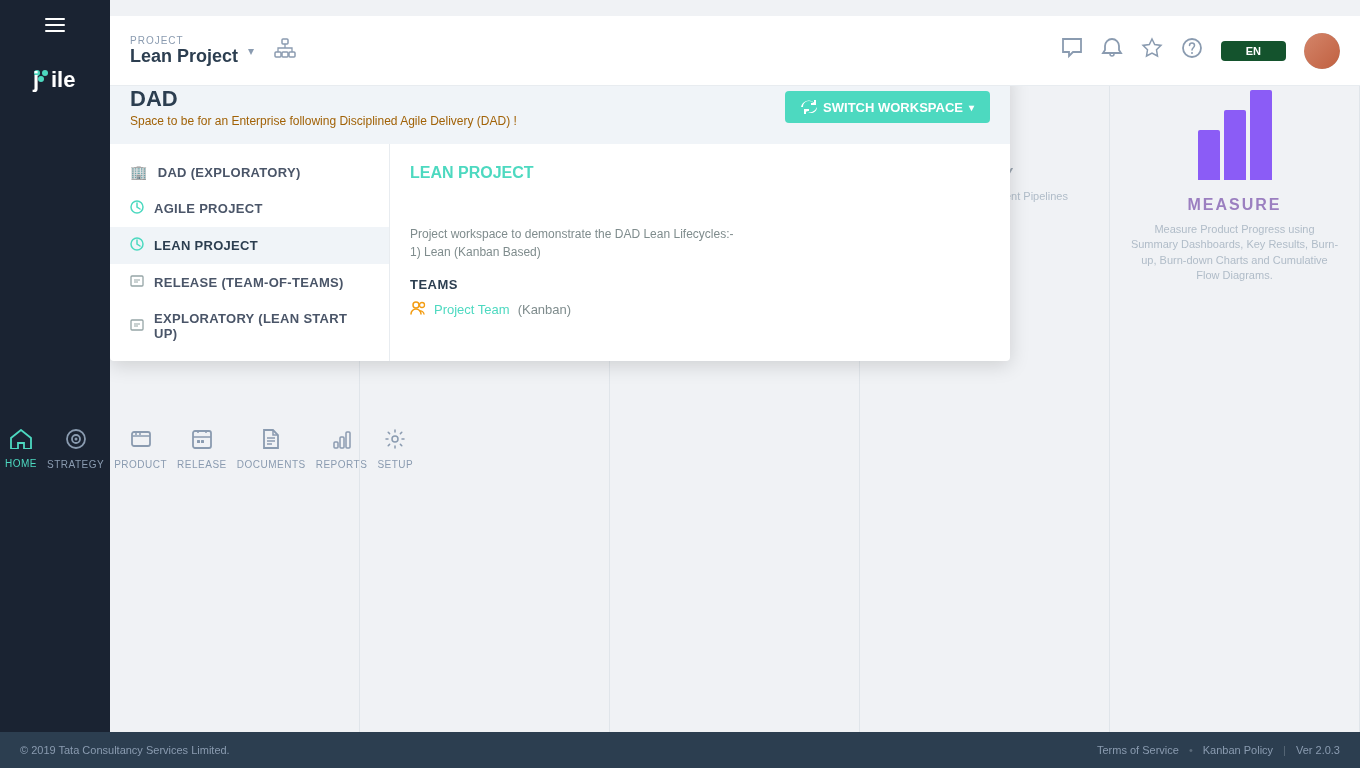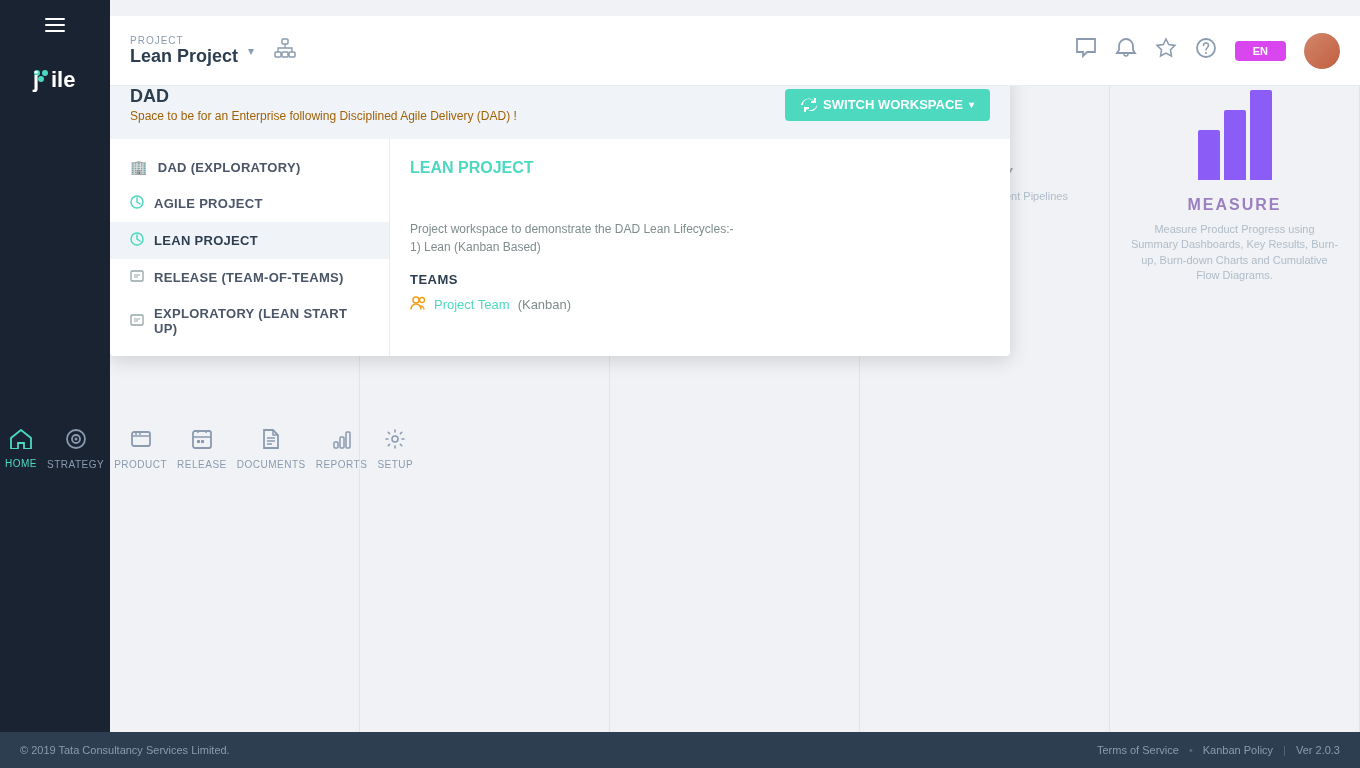--- a/index.html
+++ b/index.html
@@ -34,41 +34,41 @@
       background: white; display: flex; align-items: center; padding: 0 20px;
       border-bottom: 1px solid #e8ecf0; z-index: 99;
     }
     .topbar-project { display: flex; flex-direction: column; cursor: pointer; }
     .topbar-project-label { font-size: 10px; color: #8a9bb0; letter-spacing: 1px; text-transform: uppercase; }
     .topbar-project-name { font-size: 18px; font-weight: 600; color: #2c3e50; }
     .topbar-chevron { margin-left: 10px; color: #8a9bb0; font-size: 12px; cursor: pointer; }
     .topbar-org-icon { margin-left: 20px; color: #8a9bb0; font-size: 20px; cursor: pointer; }
     .topbar-right { margin-left: auto; display: flex; align-items: center; gap: 18px; }
     .topbar-icon { color: #8a9bb0; font-size: 20px; cursor: pointer; }
-    .topbar-lang { background: #d946ef; color: white; font-size: 11px; font-weight: 700; padding: 4px 18px; border-radius: 4px; }
+    .topbar-lang { background: #14532d; color: white; font-size: 11px; font-weight: 700; padding: 4px 25px; border-radius: 4px; }
     .topbar-avatar { width: 36px; height: 36px; border-radius: 50%; background: #ccc; overflow: hidden; cursor: pointer; }
     .topbar-avatar-img { width: 100%; height: 100%; background: linear-gradient(135deg, #d4856a, #c06040); border-radius: 50%; }
 
     
     .dropdown-overlay {
       position: fixed; left: 110px; top: 70px; right: 0; bottom: 0;
       z-index: 98;
     }
 
     
     .dropdown-panel {
       position: absolute; left: 0; top: 0; width: 900px;
       background: white; border-radius: 4px; box-shadow: 0 4px 20px rgba(0,0,0,0.15);
       z-index: 200; overflow: hidden;
     }
     .dropdown-header {
       background: #f0f4f8; padding: 16px 20px; display: flex; align-items: center; justify-content: space-between;
     }
     .dropdown-header-left {}
-    .dropdown-header-title { font-size: 18px; font-weight: 700; color: #2c3e50; }
+    .dropdown-header-title { font-size: 22px; font-weight: 700; color: #2c3e50; }
     .dropdown-header-desc { font-size: 12px; color: #a16207; margin-top: 2px; }
     .switch-workspace-btn {
       background: #4dd9c0; color: white; border: none; padding: 8px 16px; border-radius: 4px;
       font-size: 13px; font-weight: 600; cursor: pointer; display: flex; align-items: center; gap: 6px;
     }
     .switch-workspace-btn .chevron { font-size: 10px; }
 
     .dropdown-body { display: flex; }
     .dropdown-left {
       width: 280px; border-right: 1px solid #e8ecf0; padding: 10px 0;

